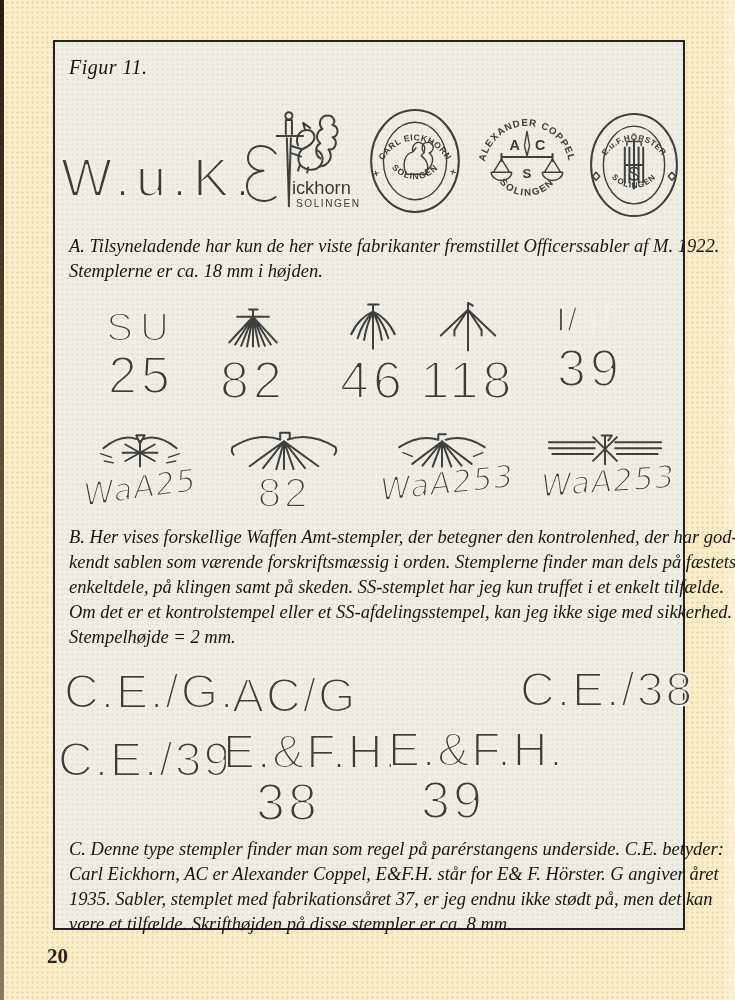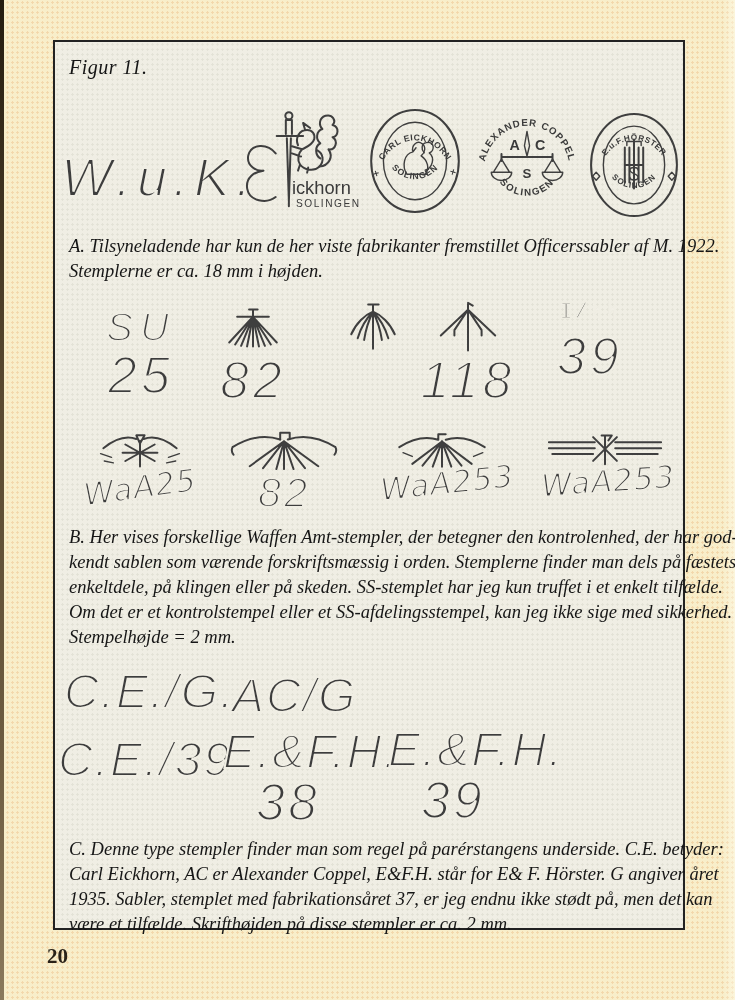--- a/index.html
+++ b/index.html
@@ -18,27 +18,27 @@
     background-color:var(--paper);
     background-image:radial-gradient(circle, rgba(185,185,168,.22) 1px, transparent 1.2px);
     background-size:5px 5px;}
   .fig-label{position:absolute;left:14px;top:12px;
     font:italic 20px/26px "Liberation Serif",serif;color:#151515;letter-spacing:.5px;}
   .body-text{position:absolute;width:606px;
     font:italic 18.5px/25px "Liberation Serif",serif;color:#161616;}
   .body-text div{white-space:nowrap;}
   
   .thin{color:var(--stamp);-webkit-text-stroke:2.1px var(--paper);
-    font-family:"Liberation Sans",sans-serif;font-weight:400;font-style:italic;}
+    font-family:"Liberation Sans",sans-serif;font-weight:400;}
   .wuk{position:absolute;left:6px;top:104px;font-size:54px;letter-spacing:6px;}
   .stamp{position:absolute;text-align:center;margin-top:7px;}
   .stamp .num{font-size:52px;letter-spacing:4px;line-height:1;display:block;margin-top:2px;}
   .stamp .num-sm{font-size:42px;letter-spacing:3px;line-height:1;display:block;margin-top:2px;}
   .stamp .su{font-size:40px;letter-spacing:7px;line-height:1;display:block;}
-  .stamp .runes{font-family:Liberation Mono, monospace;font-size:22px;letter-spacing:2px;
+  .stamp .runes{font-family:Liberation Sans, sans-serif;font-size:34px;letter-spacing:2px;
     line-height:1;display:block;margin-bottom:6px;color:var(--stamp);
     -webkit-text-stroke:1.4px var(--paper);}
   .stamp .waa{display:block;font-family:"DejaVu Sans",sans-serif;font-style:italic;
     font-size:31px;letter-spacing:1px;line-height:1;margin-top:0;
     color:var(--stamp);-webkit-text-stroke:1.6px var(--paper);}
   .rot8{transform:rotate(-8deg);} .rot6{transform:rotate(-6deg);} .rot4{transform:rotate(-4deg);}
   .cstamp{position:absolute;font-size:48px;letter-spacing:2px;line-height:1;}
   .cgroup{position:absolute;text-align:center;}
   .cgroup .maker{font-size:48px;letter-spacing:2px;line-height:1;display:block;}
   .cgroup .year{font-size:52px;letter-spacing:3px;line-height:1;display:block;margin-top:0;}
@@ -160,20 +160,21 @@
       </svg>
       <span class="num thin">82</span>
     </div>
 
     <div class="stamp" style="left:272px;top:253px;width:92px">
       <svg width="58" height="50" viewBox="0 0 72 62" style="margin:0 auto">
         <path class="lineart" d="M30,3 H43 M36,3 V12 M36,12 V58"></path>
         <path class="lineart" d="M36,12 C26,16 15,26 9,40 M36,12 C28,20 21,31 17,45 M36,12 C31,22 27,33 25,47"></path>
         <path class="lineart" d="M36,12 C46,16 57,26 63,40 M36,12 C44,20 51,31 55,45 M36,12 C41,22 45,33 47,47"></path>
       </svg>
+      <span class="num thin">46</span>
     </div>
 
     <div class="stamp" style="left:360px;top:251px;width:106px">
       <svg width="68" height="52" viewBox="0 0 100 72" style="margin:0 auto">
         <path class="lineart" d="M50,12 V2 M50,2 L57,6 M50,12 V72"></path>
         <path class="lineart" d="M50,12 L10,50 M50,12 L30,42 M30,42 V50 M50,12 L90,50 M50,12 L70,42 M70,42 V50"></path>
       </svg>
       <span class="num thin">118</span>
     </div>
 
@@ -213,41 +214,42 @@
       <svg width="122" height="34" viewBox="0 0 140 40" style="margin:0 auto">
         <path class="lineart" d="M4,12 H58 M4,19 H58 M8,26 H56 M82,12 H136 M82,19 H136 M84,26 H132"></path>
         <path class="lineart" d="M56,6 L84,34 M84,6 L56,34 M70,4 V38 M66,4 H78 L74,10"></path>
       </svg>
       <span class="waa rot4">WaA253</span>
     </div>
 
     <div class="body-text" style="left:14px;top:483px">
       <div>B. Her vises forskellige Waffen Amt-stempler, der betegner den kontrolenhed, der har god-</div>
       <div>kendt sablen som værende forskriftsmæssig i orden. Stemplerne finder man dels på fæstets</div>
-      <div>enkeltdele, på klingen eller på skeden. SS-stemplet har jeg kun truffet i et enkelt tilfælde.</div>
+      <div>enkeltdele, på klingen samt på skeden. SS-stemplet har jeg kun truffet i et enkelt tilfælde.</div>
       <div>Om det er et kontrolstempel eller et SS-afdelingsstempel, kan jeg ikke sige med sikkerhed.</div>
       <div>Stempelhøjde = 2 mm.</div>
     </div>
 
     <div class="cstamp thin" style="left:177px;top:630px">AC/G</div>
     <div class="cstamp thin" style="left:9px;top:626px">C.E./G.</div>
+    <div class="cstamp thin" style="left:465px;top:624px">C.E./38</div>
 
     <div class="cstamp thin" style="left:3px;top:694px">C.E./39</div>
 
     <div class="cgroup" style="left:168px;top:686px;width:130px">
       <span class="maker thin">E.&amp;F.H.</span>
       <span class="year thin">38</span>
     </div>
     <div class="cgroup" style="left:333px;top:684px;width:130px">
       <span class="maker thin">E.&amp;F.H.</span>
       <span class="year thin">39</span>
     </div>
 
     <div class="body-text" style="left:14px;top:795px">
       <div>C. Denne type stempler finder man som regel på parérstangens underside. C.E. betyder:</div>
       <div>Carl Eickhorn, AC er Alexander Coppel, E&amp;F.H. står for E&amp; F. Hörster. G angiver året</div>
       <div>1935. Sabler, stemplet med fabrikationsåret 37, er jeg endnu ikke stødt på, men det kan</div>
-      <div>være et tilfælde. Skrifthøjden på disse stempler er ca. 2 mm.</div>
+      <div>være et tilfælde. Skrifthøjden på disse stempler er ca. 8 mm.</div>
     </div>
   </div>
 
   <div class="pagenum">20</div>
 </div>
 
 </body></html>

